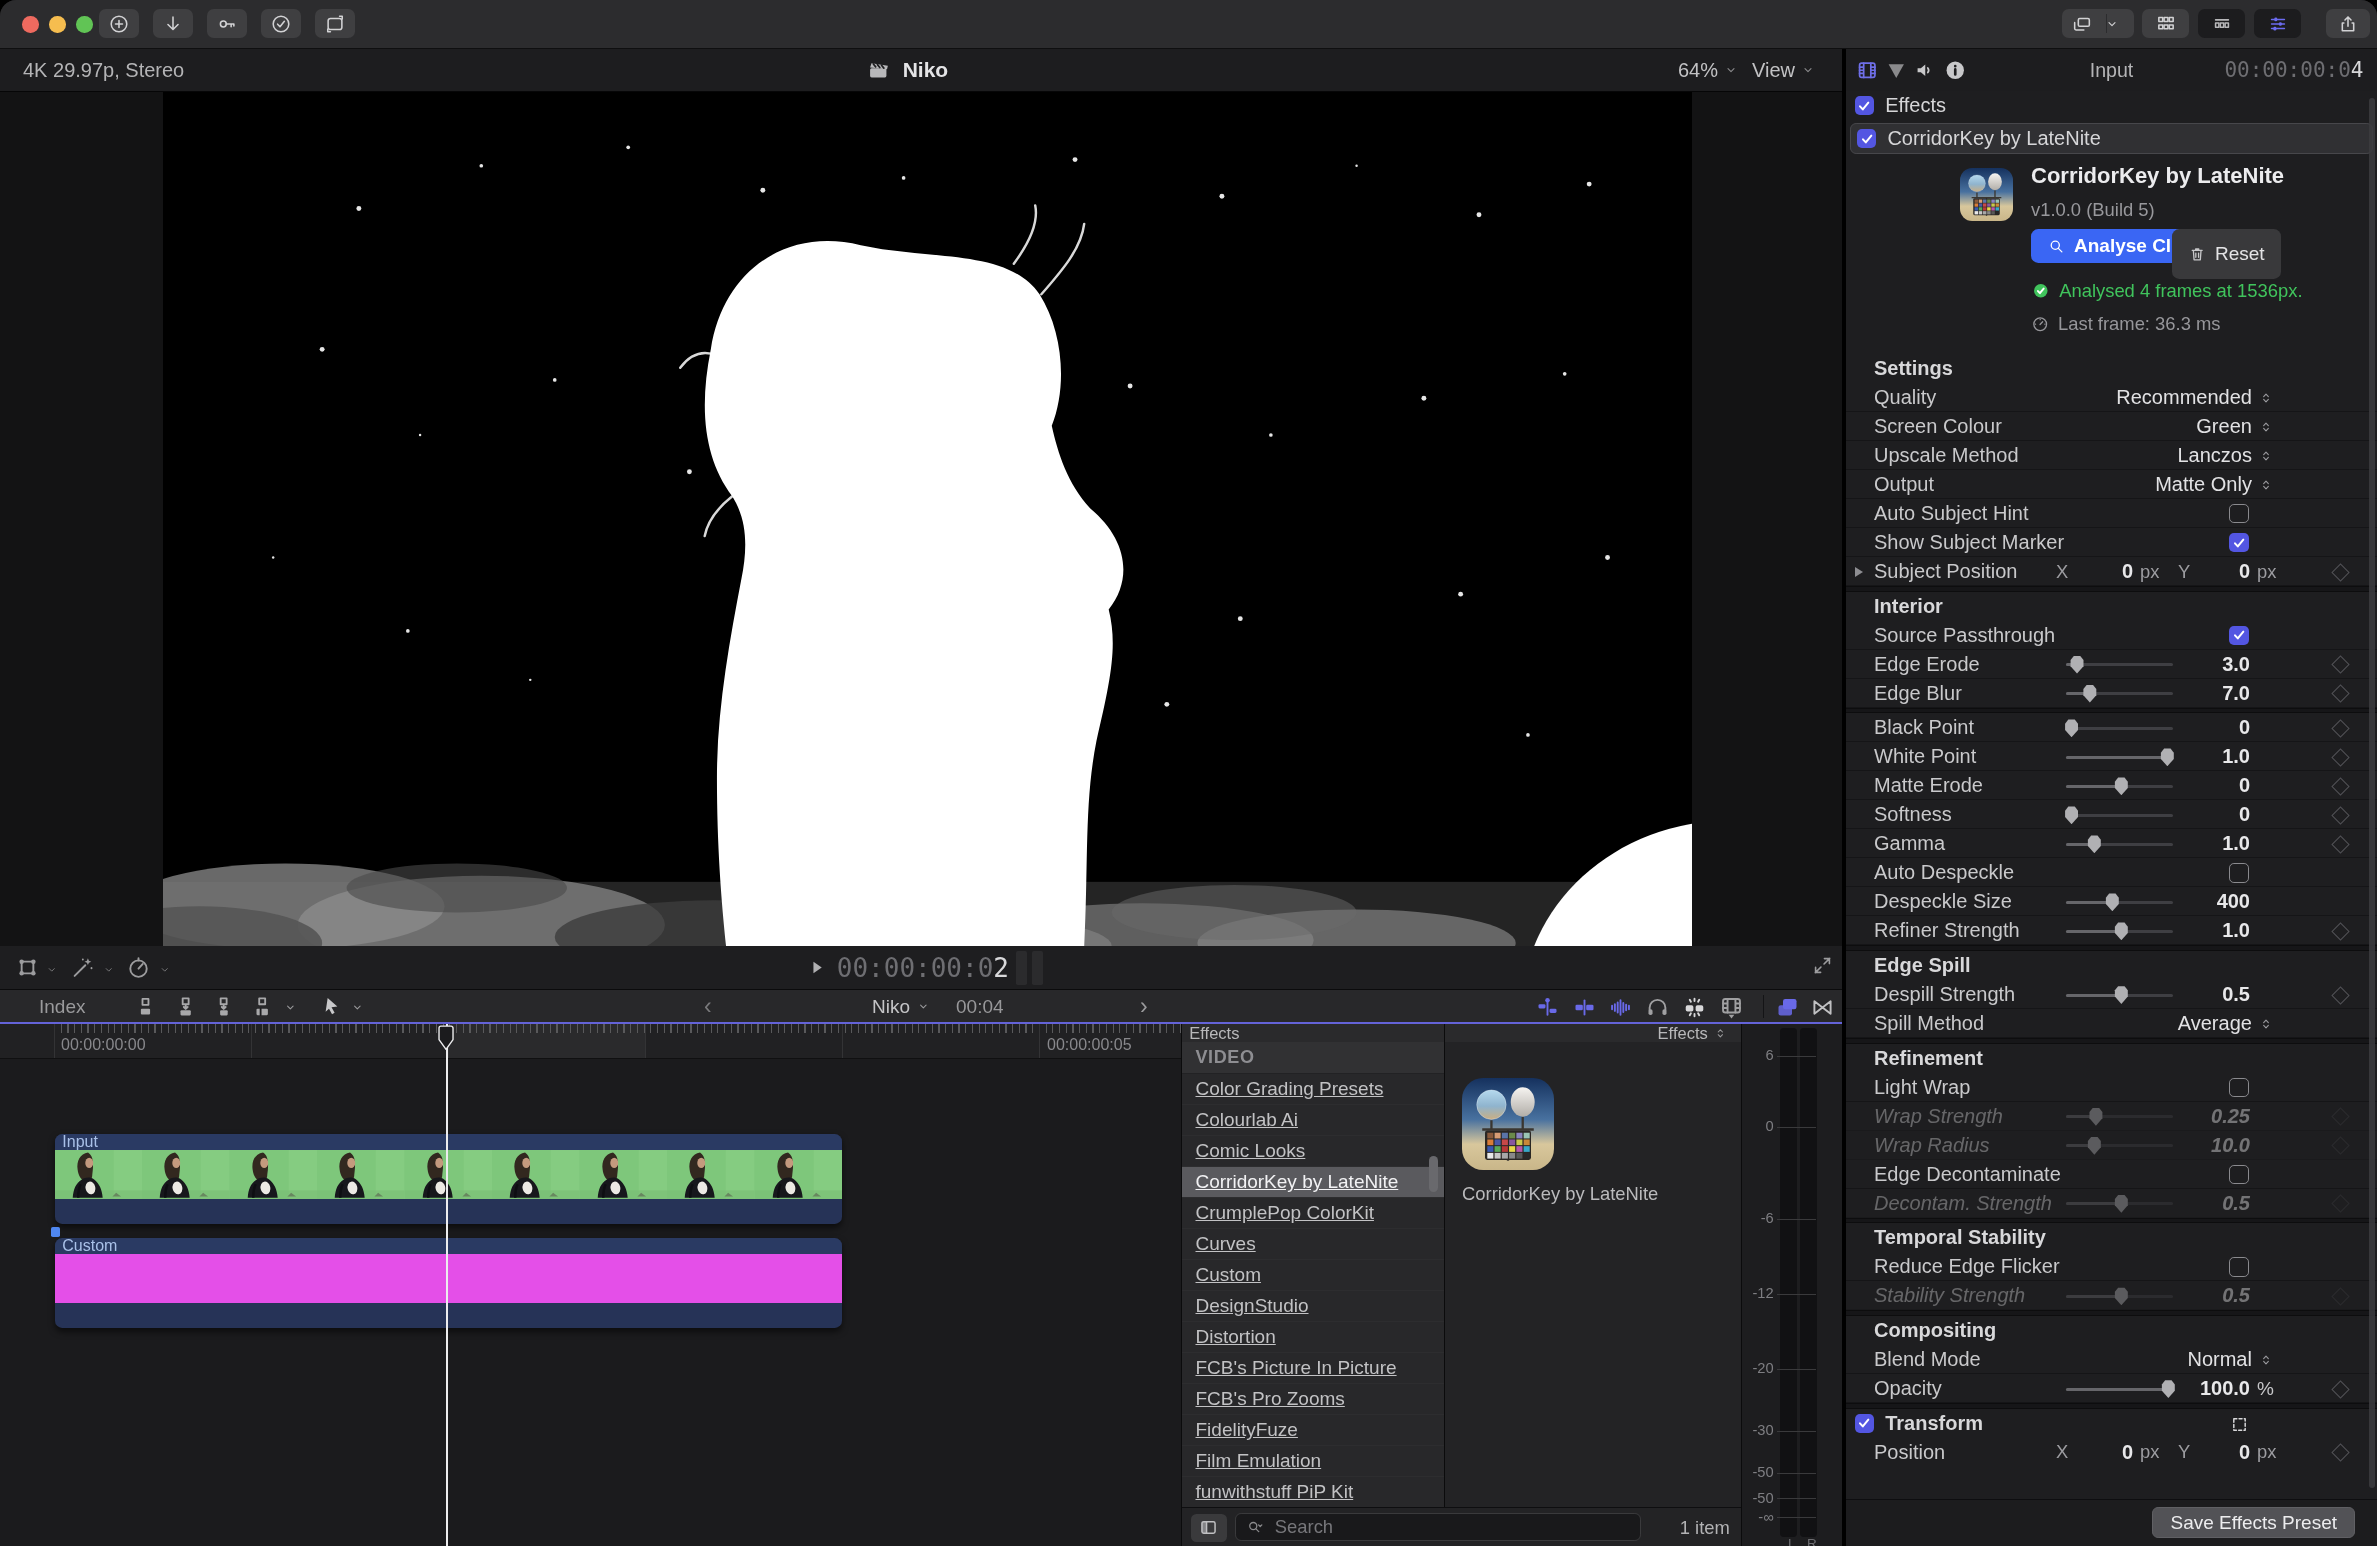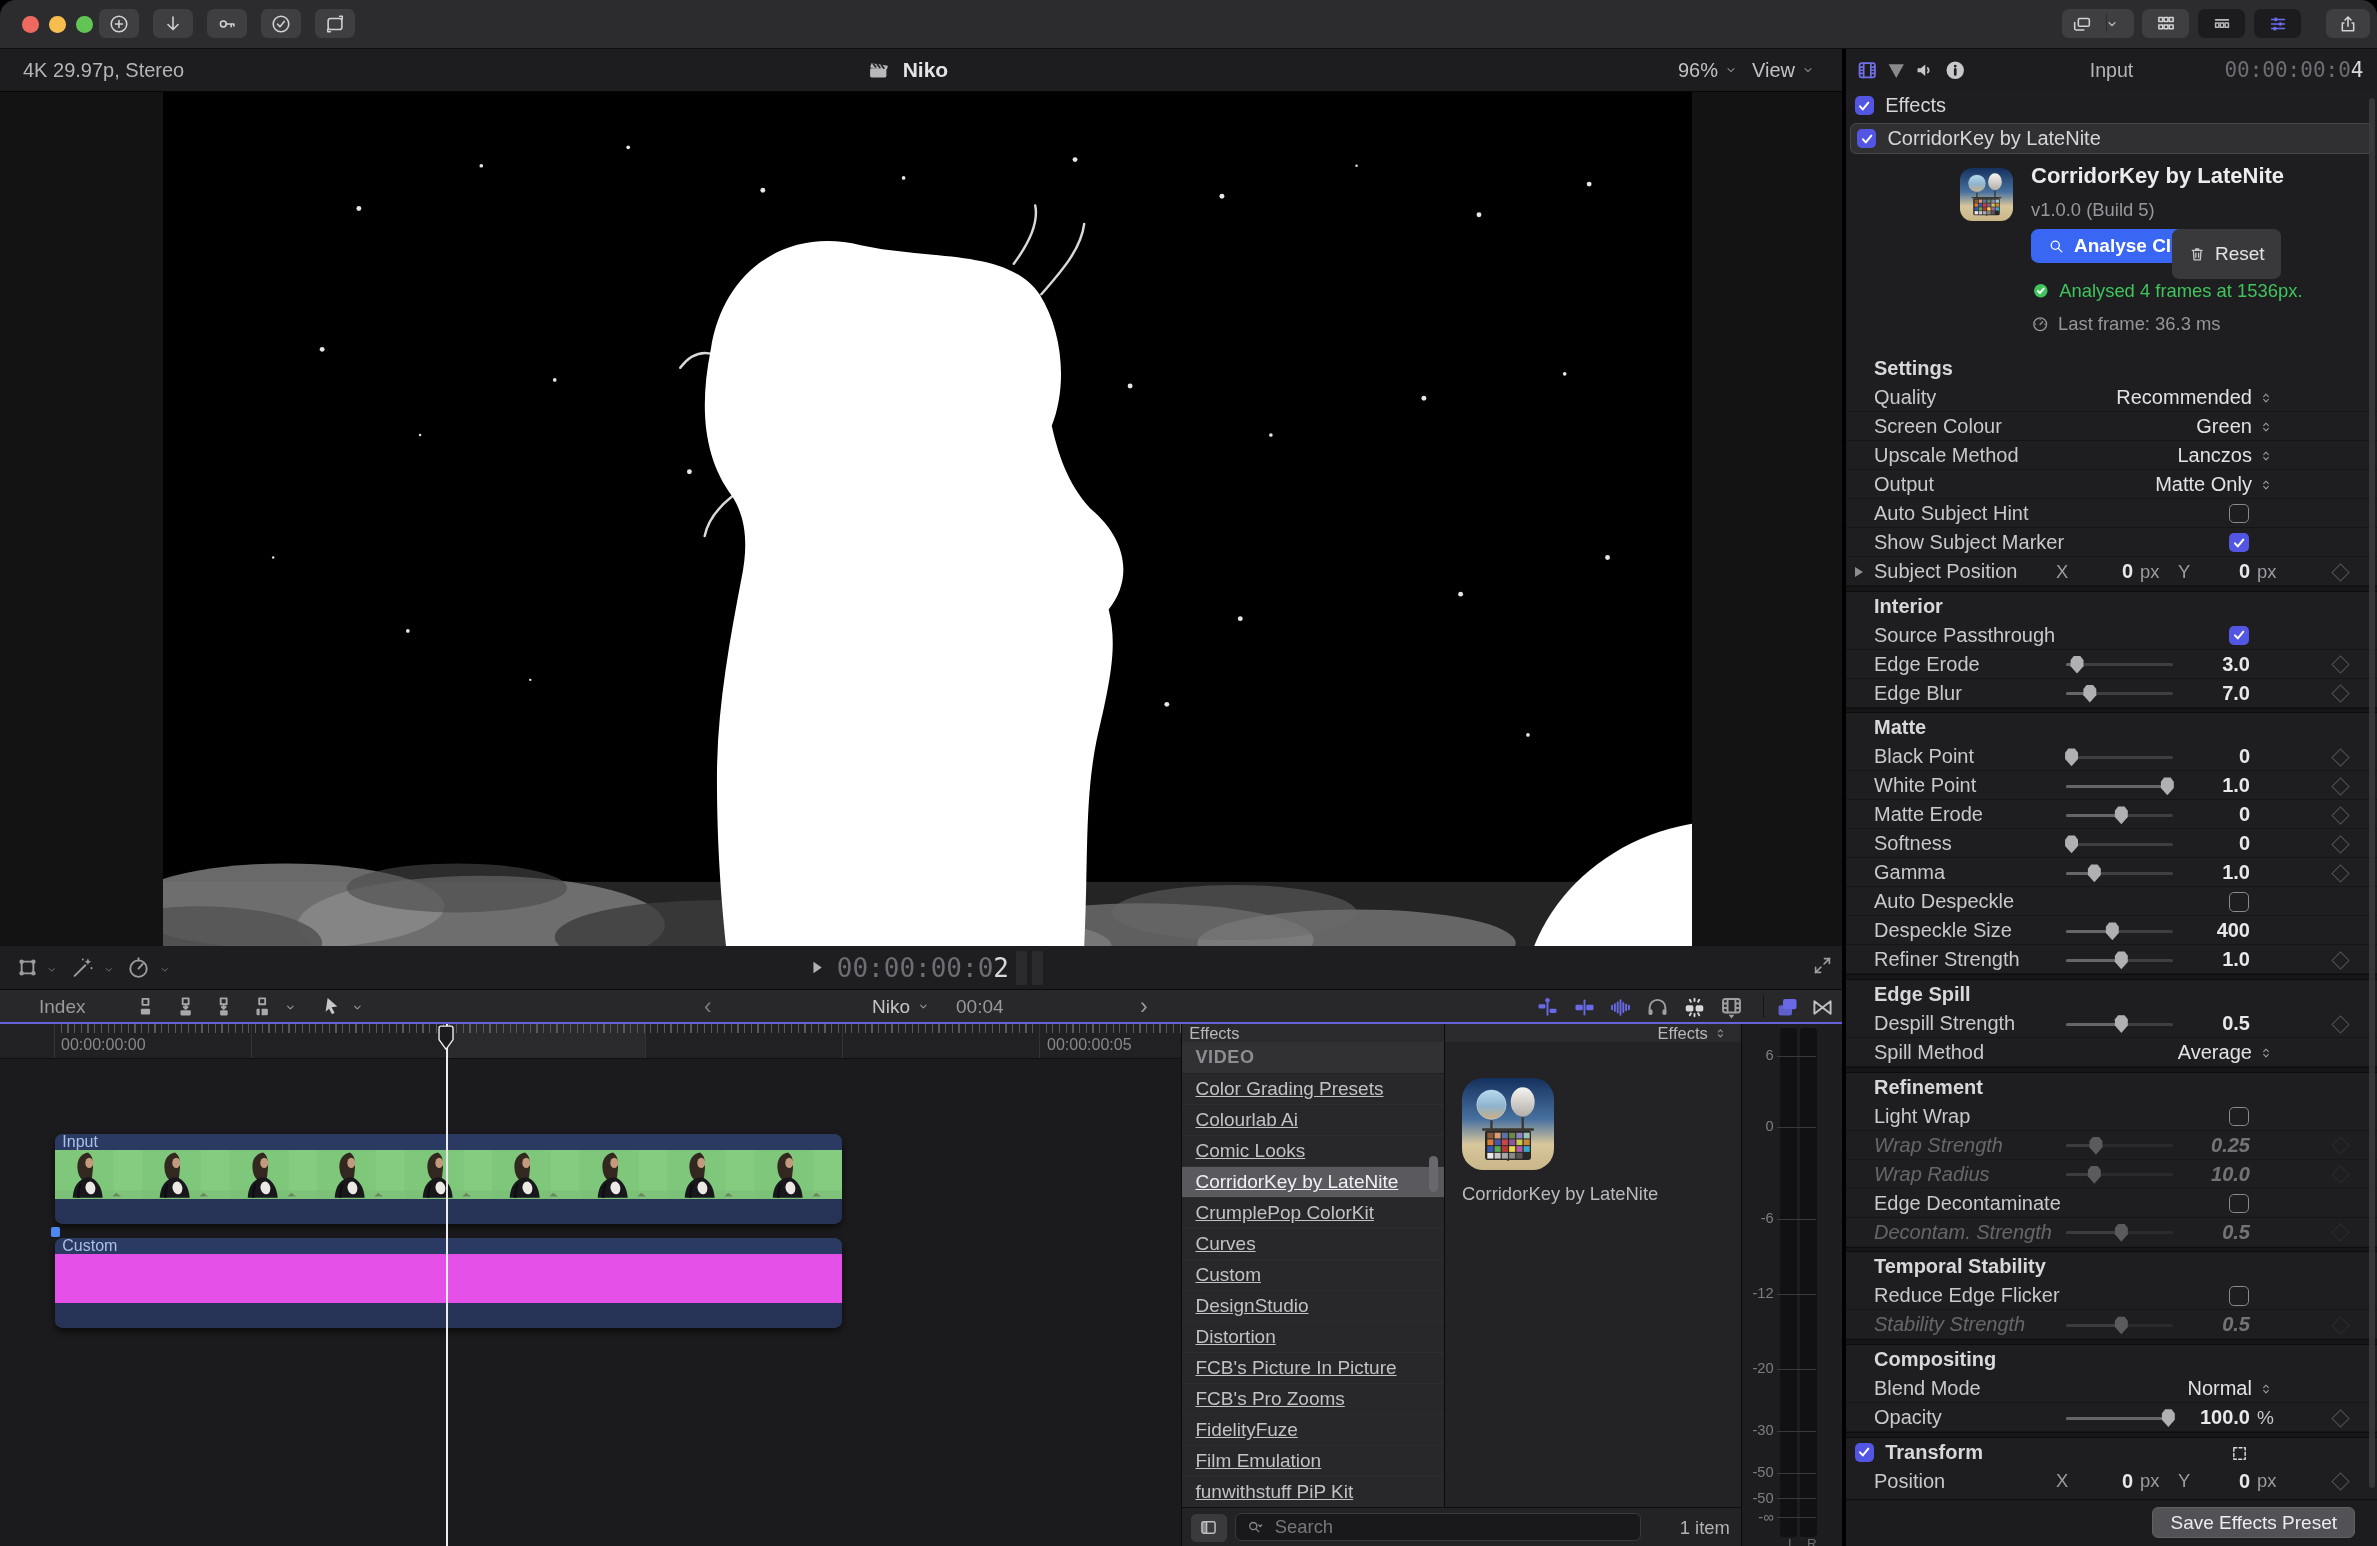--- a/index.html
+++ b/index.html
@@ -240,21 +240,21 @@
       <span id="clapper-ic">
           <svg class="ic" viewBox="0 0 24 24" style="width:24.5px;height:24.5px;color:#b8b8ba">
             <rect class="f" x="4" y="10" width="16" height="9" rx="1.5"></rect>
             <path class="f" d="m4 9.2 1.4-4 16 2.4-.8 3.3Z"></path>
             <path class="dk" d="m7.2 5.9 2.3 2.8M11.2 6.5l2.3 2.8M15.2 7.1l2.3 2.8"></path>
           </svg>
         </span>
       <span>Niko</span>
     </div>
     <div class="abs drop" style="left:1678px;top:9.8px">
-      <span>96%</span>
+      <span>64%</span>
         <span id="zoom-chev">
           <svg class="ic" viewBox="0 0 24 24" style="width:16px;height:16px;color:#8a8a8c">
             <path d="m7.5 10 4.5 4.5L16.5 10"></path>
           </svg>
         </span>
     </div>
     <div class="abs drop" style="left:1752px;top:9.8px">
       <span>View</span>
         <span id="view-chev">
           <svg class="ic" viewBox="0 0 24 24" style="width:16px;height:16px;color:#8a8a8c">
@@ -995,23 +995,20 @@
         <div class="irow">
           <div class="lbl">Edge Blur</div>
           <div class="track">
             <div class="fillp" style="width:24px"></div>
           <div class="knob" style="left:16.5px"></div>
           </div>
           <div class="val">7.0</div>
           <div class="kf"></div>
         </div>
         <div class="sec-gap"></div>
-        <div class="sec-h">
-          <span>Matte</span>
-        </div>
         <div class="irow">
           <div class="lbl">Black Point</div>
           <div class="track">
             <div class="fillp" style="width:5.5px"></div>
           <div class="knob" style="left:-1.8px"></div>
           </div>
           <div class="val">0</div>
           <div class="kf"></div>
         </div>
         <div class="irow">

